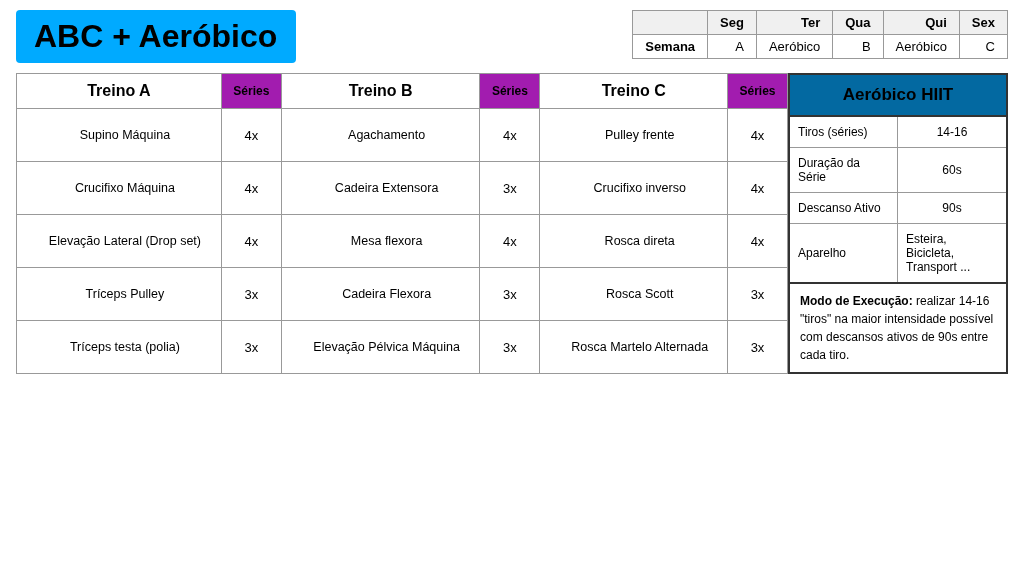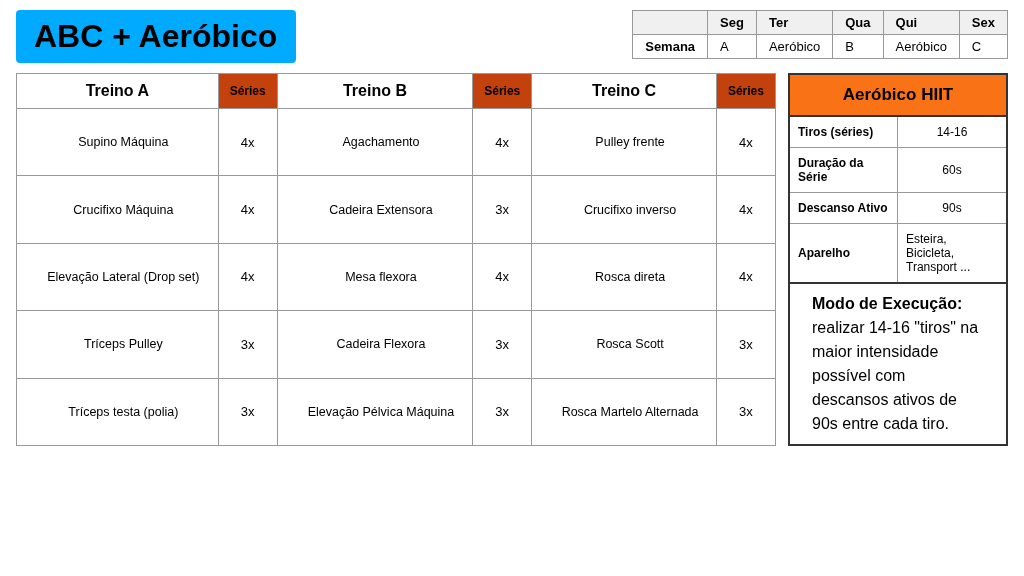--- a/index.html
+++ b/index.html
@@ -35,36 +35,35 @@
 
     .schedule-table {
       border-collapse: collapse;
       margin-left: auto;
       font-size: 13px;
     }
 
     .schedule-table th, .schedule-table td {
       border: 1px solid #999;
       padding: 4px 12px;
-      text-align: left;
+      text-align: right;
       font-weight: normal;
     }
 
     .schedule-table thead th {
       background: #f0f0f0;
       font-weight: bold;
     }
 
     .schedule-table tbody td:first-child {
       font-weight: bold;
     }
 
     .main-content {
       display: flex;
-      gap: 12px;
     }
 
     .workout-table {
       border-collapse: collapse;
       font-size: 13px;
       flex: 1;
     }
 
     .workout-table th, .workout-table td {
       border: 1px solid #999;
@@ -76,80 +75,80 @@
     .workout-table .section-header {
       font-size: 16px;
       font-weight: bold;
       background: #fff;
       padding: 8px 12px;
     }
 
     .workout-table .series-header {
       font-size: 12px;
       font-weight: bold;
-      background: #c2410c;
+      background: #a21caf;
     }
 
     .workout-table .exercise-name {
       text-align: center;
       font-size: 12.5px;
       padding-left: 20px;
     }
 
     .workout-table .series-value {
       font-size: 13px;
     }
 
     .aerobico-panel {
       width: 220px;
       border: 2px solid #333;
       font-size: 13px;
     }
 
     .aerobico-panel .aerobico-title {
-      background: #f97316;
+      background: #0369a1;
       text-align: center;
       font-size: 17px;
       font-weight: bold;
       padding: 10px;
       border-bottom: 2px solid #333;
     }
 
     .aerobico-panel .aerobico-row {
       display: flex;
       border-bottom: 1px solid #999;
     }
 
     .aerobico-panel .aerobico-row:last-of-type {
       border-bottom: 2px solid #333;
     }
 
     .aerobico-panel .aerobico-label {
-      font-weight: bold;
+      font-weight: normal;
       padding: 8px;
       border-right: 1px solid #999;
       width: 50%;
       font-size: 12px;
       display: flex;
       align-items: center;
     }
 
     .aerobico-panel .aerobico-value {
       padding: 8px;
       width: 50%;
       text-align: left;
       font-size: 12px;
       display: flex;
       align-items: center;
       justify-content: center;
     }
 
     .aerobico-panel .aerobico-note {
-      padding: 8px 22px;
-      font-size: 16px;
+      padding: 8px 10px;
+      font-size: 12px;
       line-height: 1.5;
     }
 
     .aerobico-panel .aerobico-note strong {
       font-weight: bold;
     }
 
     .header-right {
       display: flex;
       flex-direction: column;

